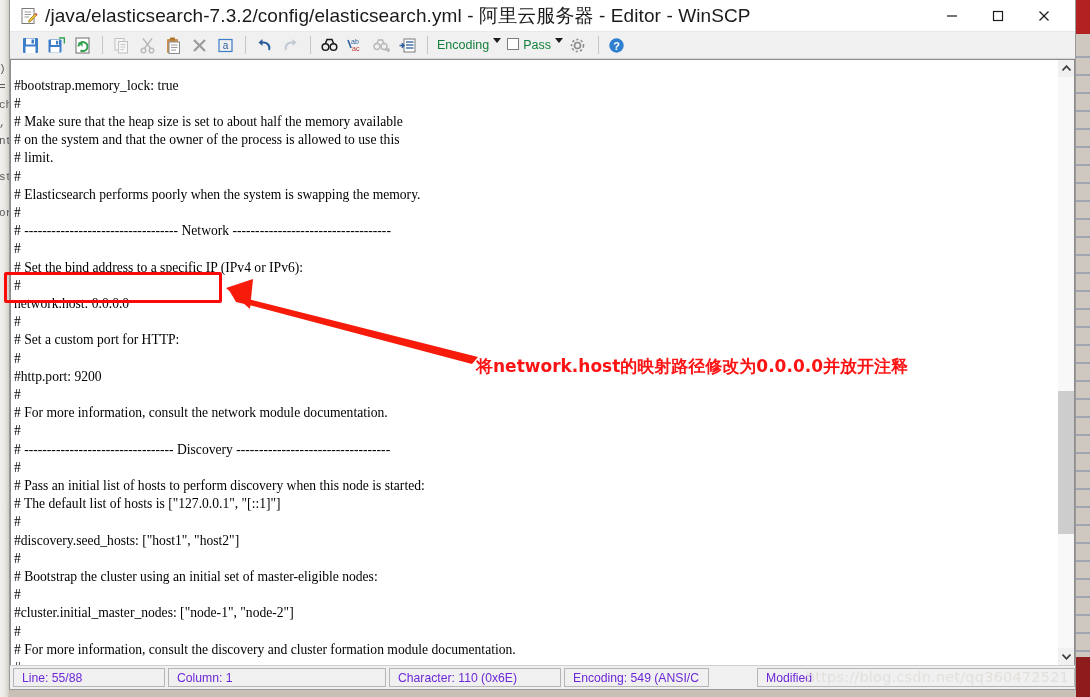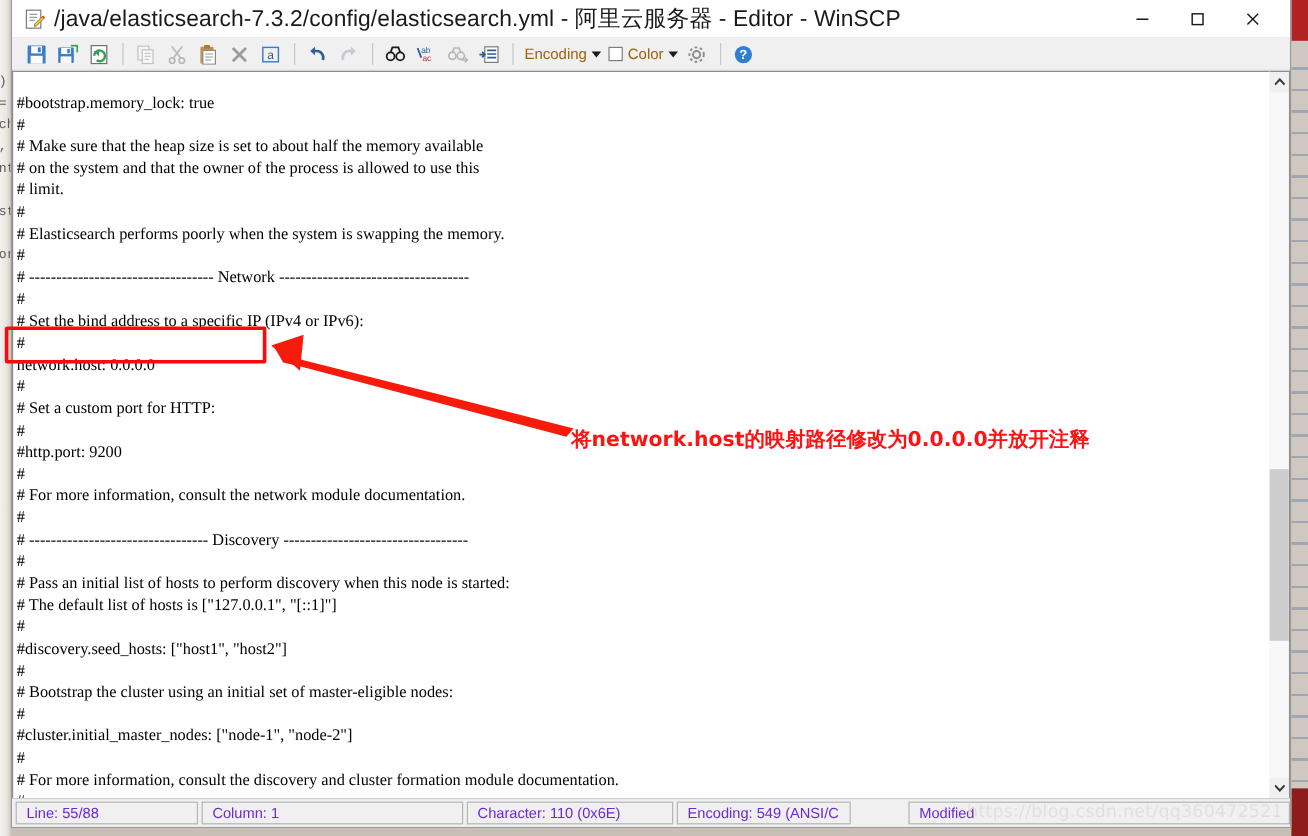--- a/index.html
+++ b/index.html
@@ -82,21 +82,21 @@
     display: flex; align-items: center;
     border-bottom: 1px solid #d7d7d7;
     padding-left: 8px;
   }
   .tb-btn {
     width: 24px; height: 23px; display: flex; align-items: center; justify-content: center;
     margin-right: 2px;
   }
   .tb-sep { width: 1px; height: 18px; background: #c6c6c6; margin: 0 6px; }
   .tb-label {
-    font-size: 12.5px; color: #a16207; padding: 0 3px; display: flex; align-items: center; gap: 4px;
+    font-size: 12.5px; color: #15803d; padding: 0 3px; display: flex; gap: 4px;
   }
   .caret { width: 0; height: 0; border-left: 4px solid transparent; border-right: 4px solid transparent; border-top: 5px solid #1c1c1c; }
   .color-box { width: 12px; height: 12px; border: 1px solid #7d7d7d; background: #fff; }
 
   
   .editor-wrap { flex: 1; display: flex; position: relative; background: #ffffff; min-height: 0; }
   .editor {
     flex: 1; position: relative; overflow: hidden;
     background: #ffffff;
     border-left: 1px solid #8d8d8d;
@@ -327,21 +327,21 @@
       </div>
 
       <div class="tb-sep"></div>
 
       <div class="tb-label">
         <span>Encoding</span>
         <span class="caret"></span>
       </div>
       <div class="tb-label">
         <span class="color-box"></span>
-        <span>Color</span>
+        <span>Pass</span>
         <span class="caret"></span>
       </div>
       <div class="tb-btn">
         <svg width="17" height="17" viewBox="0 0 17 17">
           <circle cx="8.5" cy="8.5" r="3" fill="none" stroke="#8a8a8a" stroke-width="1.6"></circle>
           <circle cx="8.5" cy="8.5" r="6" fill="none" stroke="#8a8a8a" stroke-width="1.6" stroke-dasharray="2.2 2.2"></circle>
         </svg>
       </div>
 
       <div class="tb-sep"></div>

